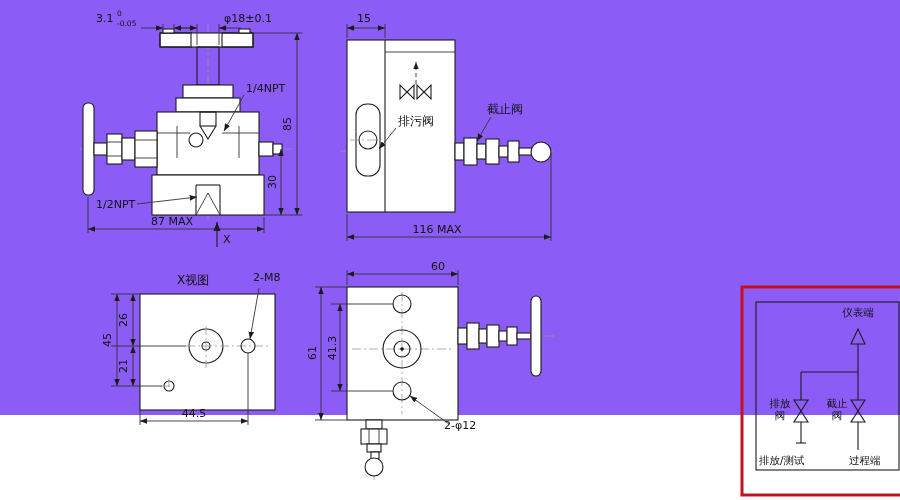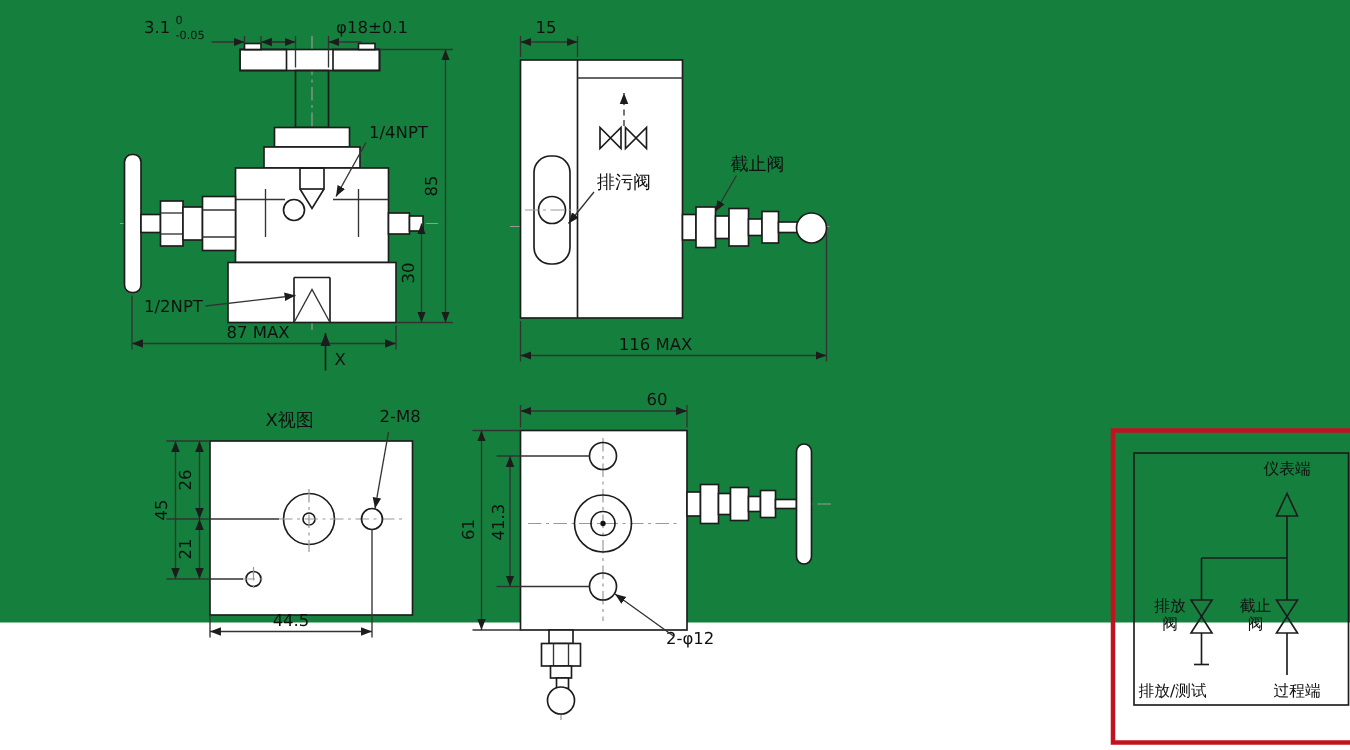--- a/index.html
+++ b/index.html
@@ -1,18 +1,18 @@
 <!DOCTYPE html>
 <html><head>
 <meta charset="utf-8">
 <style>
   * { margin:0; padding:0; box-sizing:border-box; }
   html,body { width:900px; height:500px; background:#ffffff; overflow:hidden;
               font-family:"DejaVu Sans","Liberation Sans",sans-serif; }
-  .canvas { position:relative; width:900px; height:415px; background:#15803d; }
+  .canvas { position:relative; width:900px; height:415px; background:#8b5cf6; }
   svg { position:absolute; left:0; top:0; }
   svg text { user-select:none; fill:#111; }
   .t   { font-size:11px; }
   .ts  { font-size:7.5px; }
   .cjk { font-size:12px; }
   .cjks{ font-size:10.5px; }
   .ln  { stroke:#1c1c1c; stroke-width:1.1; fill:none; }
   .lnf { stroke:#1c1c1c; stroke-width:1.1; fill:#ffffff; }
   .dim { stroke:#333333; stroke-width:0.9; fill:none; }
   .dsh { stroke:#333333; stroke-width:0.9; fill:none; stroke-dasharray:4 3; }

